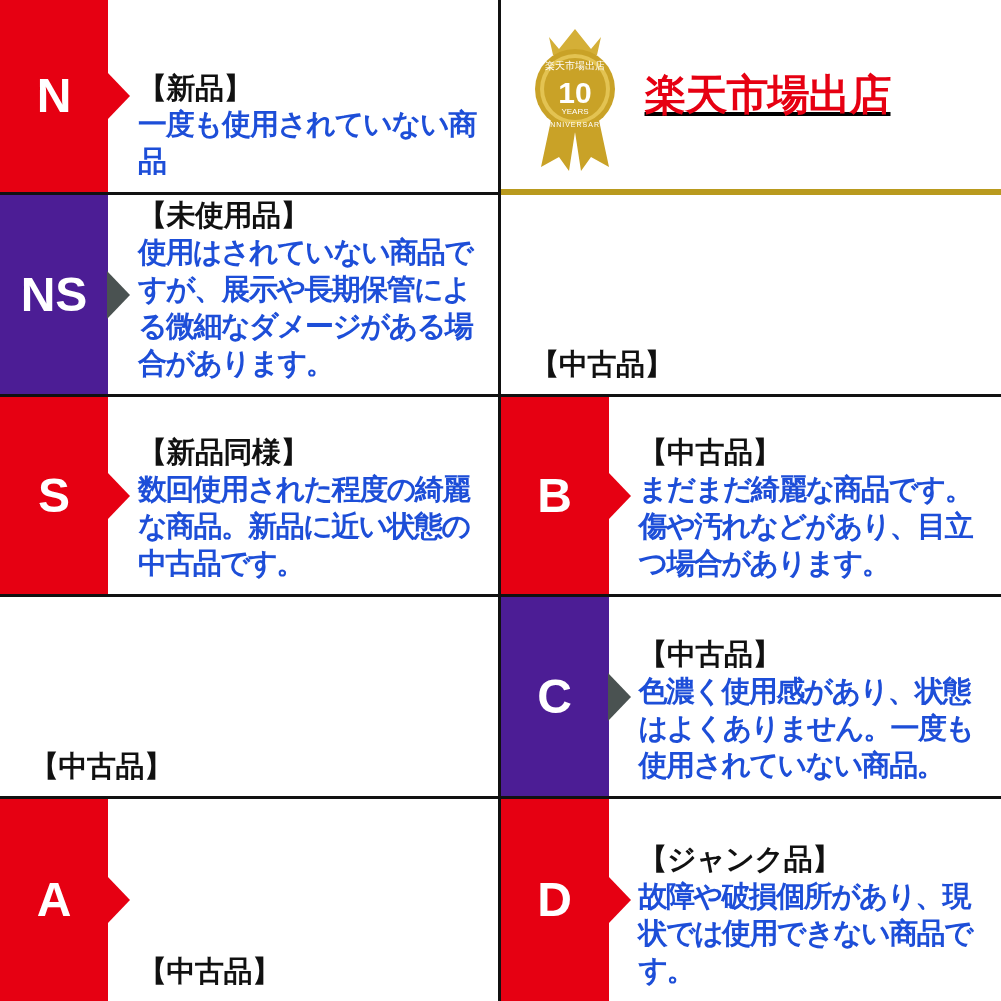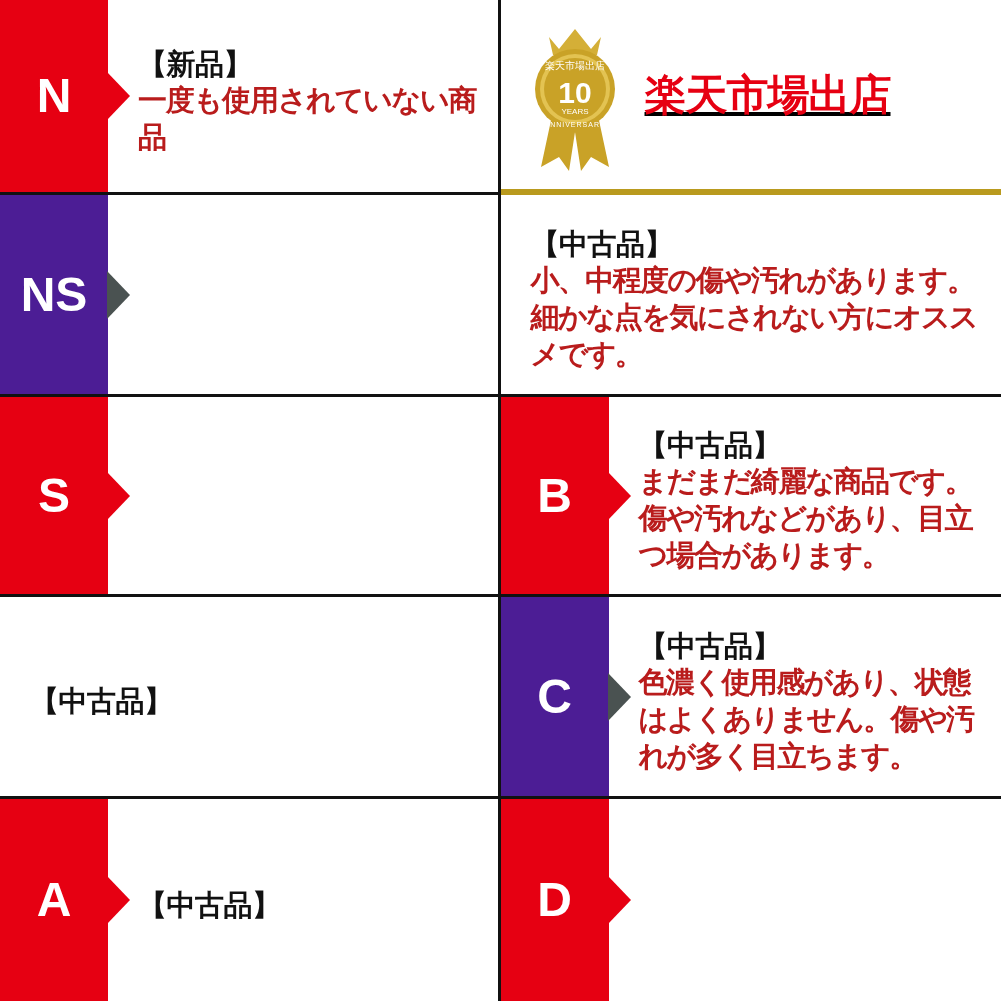--- a/index.html
+++ b/index.html
@@ -69,36 +69,36 @@
     z-index: 3;
   }
   .chip.gray::after { border-left-color: #4a5251; }
 
   
   .text {
     flex: 1 1 auto;
     padding: 14px 12px 12px 30px;
     display: flex;
     flex-direction: column;
-    justify-content: center;
+    justify-content: flex-end;
     min-width: 0;
     margin-top: 8px;
   }
   .title {
     font-size: 29px;
     line-height: 1.25;
     color: #111111;
     font-weight: bold;
     letter-spacing: -0.5px;
     white-space: nowrap;
   }
   .desc {
     font-size: 29px;
     line-height: 1.28;
-    color: #b91c1c;
+    color: #1d4ed8;
     font-weight: bold;
     letter-spacing: -1.2px;
     word-break: break-all;
   }
   .text.tight .desc { letter-spacing: -1.6px; }
 
   
   .banner {
     position: relative;
     display: flex;
@@ -173,32 +173,39 @@
       </div>
       <div class="banner-text">
         <div class="banner-line">楽天市場出店</div>
       </div>
     </div>
 
     <div class="cell">
       <div class="chip gray">
         <span class="chip-label">NS</span>
       </div>
+      <div class="text tight">
+        <div class="title">【未使用品】</div>
+        <div class="desc">使用はされていない商品ですが、展示や長期保管による微細なダメージがある場合があります。</div>
+      </div>
     </div>
 
     <div class="cell col-right">
       <div class="text tight">
         <div class="title">【中古品】</div>
-        <div class="desc">小、中程度の傷や汚れがあります。細かな点を気にされない方にオススメです。</div>
       </div>
     </div>
 
     <div class="cell">
       <div class="chip red">
         <span class="chip-label">S</span>
+      </div>
+      <div class="text tight">
+        <div class="title">【新品同様】</div>
+        <div class="desc">数回使用された程度の綺麗な商品。新品に近い状態の中古品です。</div>
       </div>
     </div>
 
     <div class="cell col-right">
       <div class="chip red">
         <span class="chip-label">B</span>
       </div>
       <div class="text tight">
         <div class="title">【中古品】</div>
         <div class="desc">まだまだ綺麗な商品です。傷や汚れなどがあり、目立つ場合があります。</div>
@@ -210,33 +217,37 @@
         <div class="title">【中古品】</div>
       </div>
     </div>
 
     <div class="cell col-right">
       <div class="chip gray">
         <span class="chip-label">C</span>
       </div>
       <div class="text tight">
         <div class="title">【中古品】</div>
-        <div class="desc">色濃く使用感があり、状態はよくありません。傷や汚れが多く目立ちます。</div>
+        <div class="desc">色濃く使用感があり、状態はよくありません。一度も使用されていない商品。</div>
       </div>
     </div>
 
     <div class="cell row-last">
       <div class="chip red">
         <span class="chip-label">A</span>
       </div>
       <div class="text tight">
         <div class="title">【中古品】</div>
       </div>
     </div>
 
     <div class="cell col-right row-last">
       <div class="chip red">
         <span class="chip-label">D</span>
+      </div>
+      <div class="text tight">
+        <div class="title">【ジャンク品】</div>
+        <div class="desc">故障や破損個所があり、現状では使用できない商品です。</div>
       </div>
     </div>
 
   </div>
 </div>
 
 </body></html>

